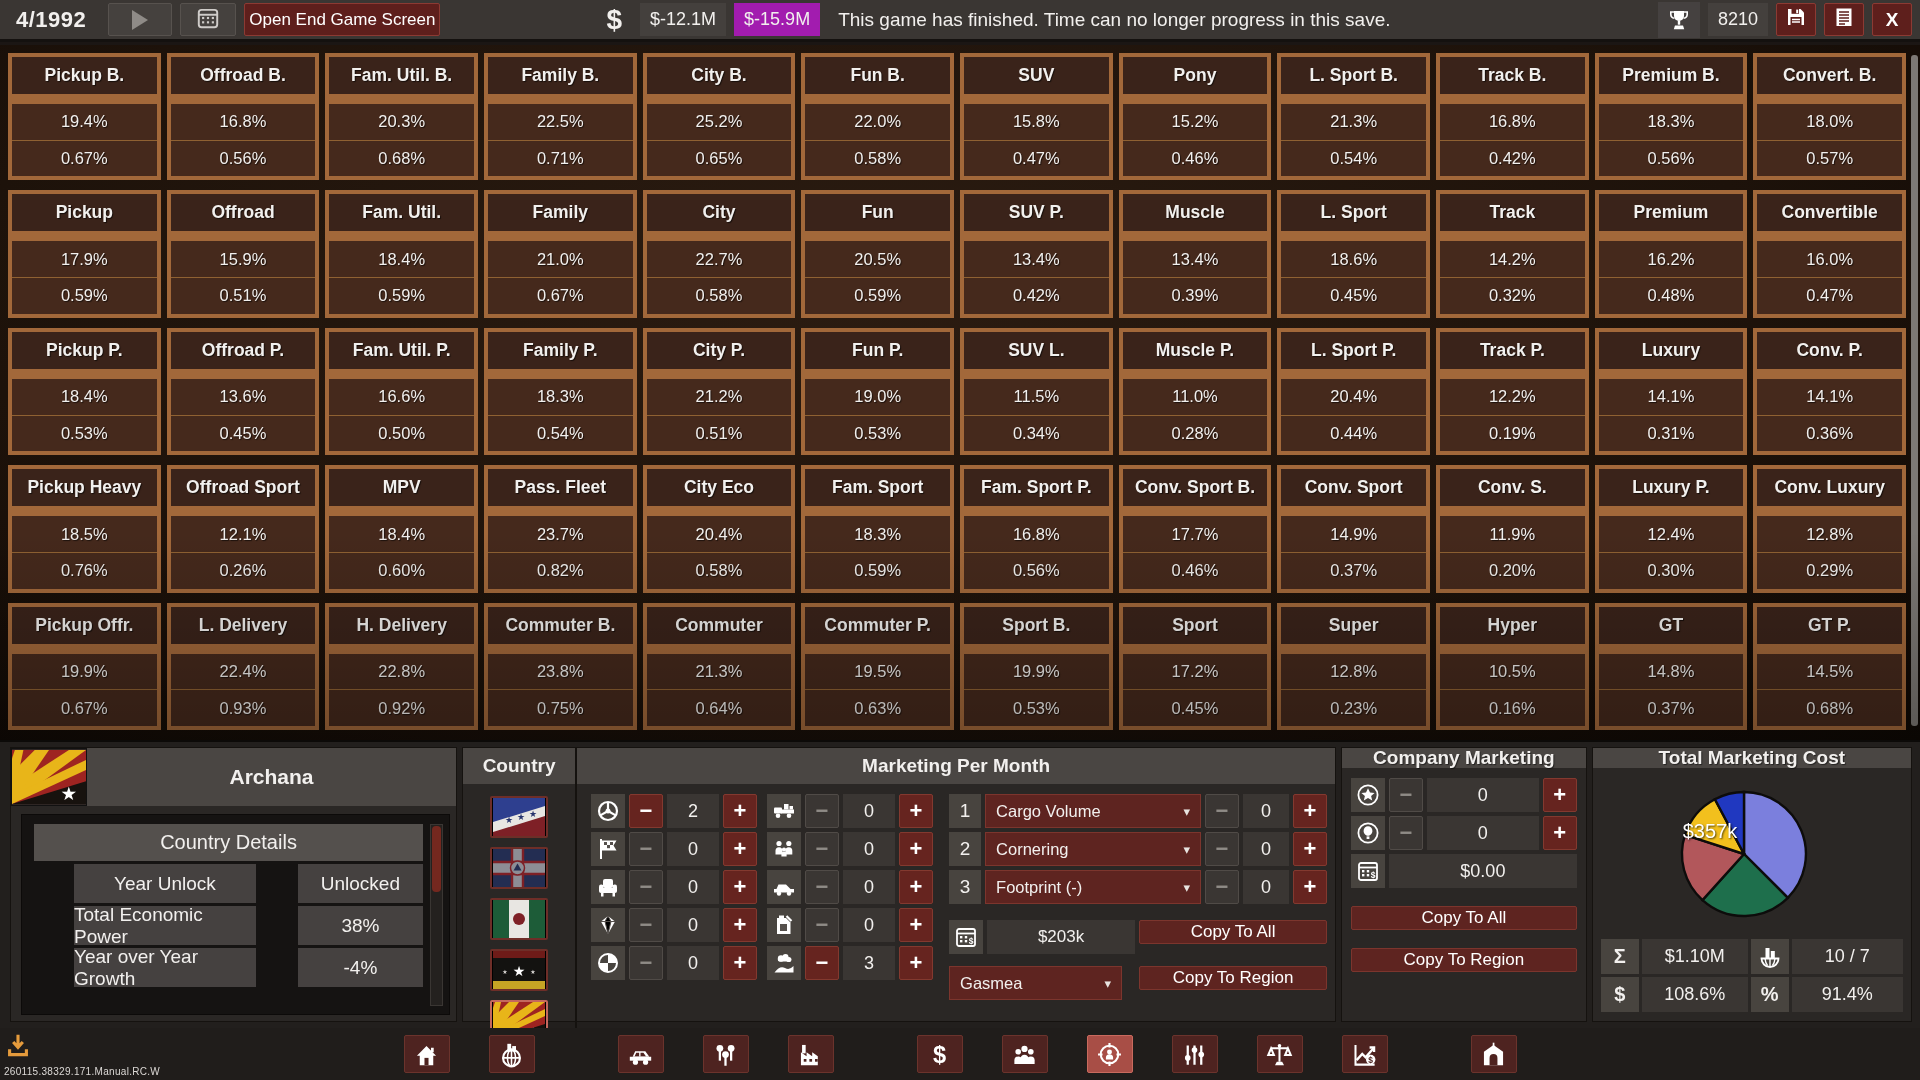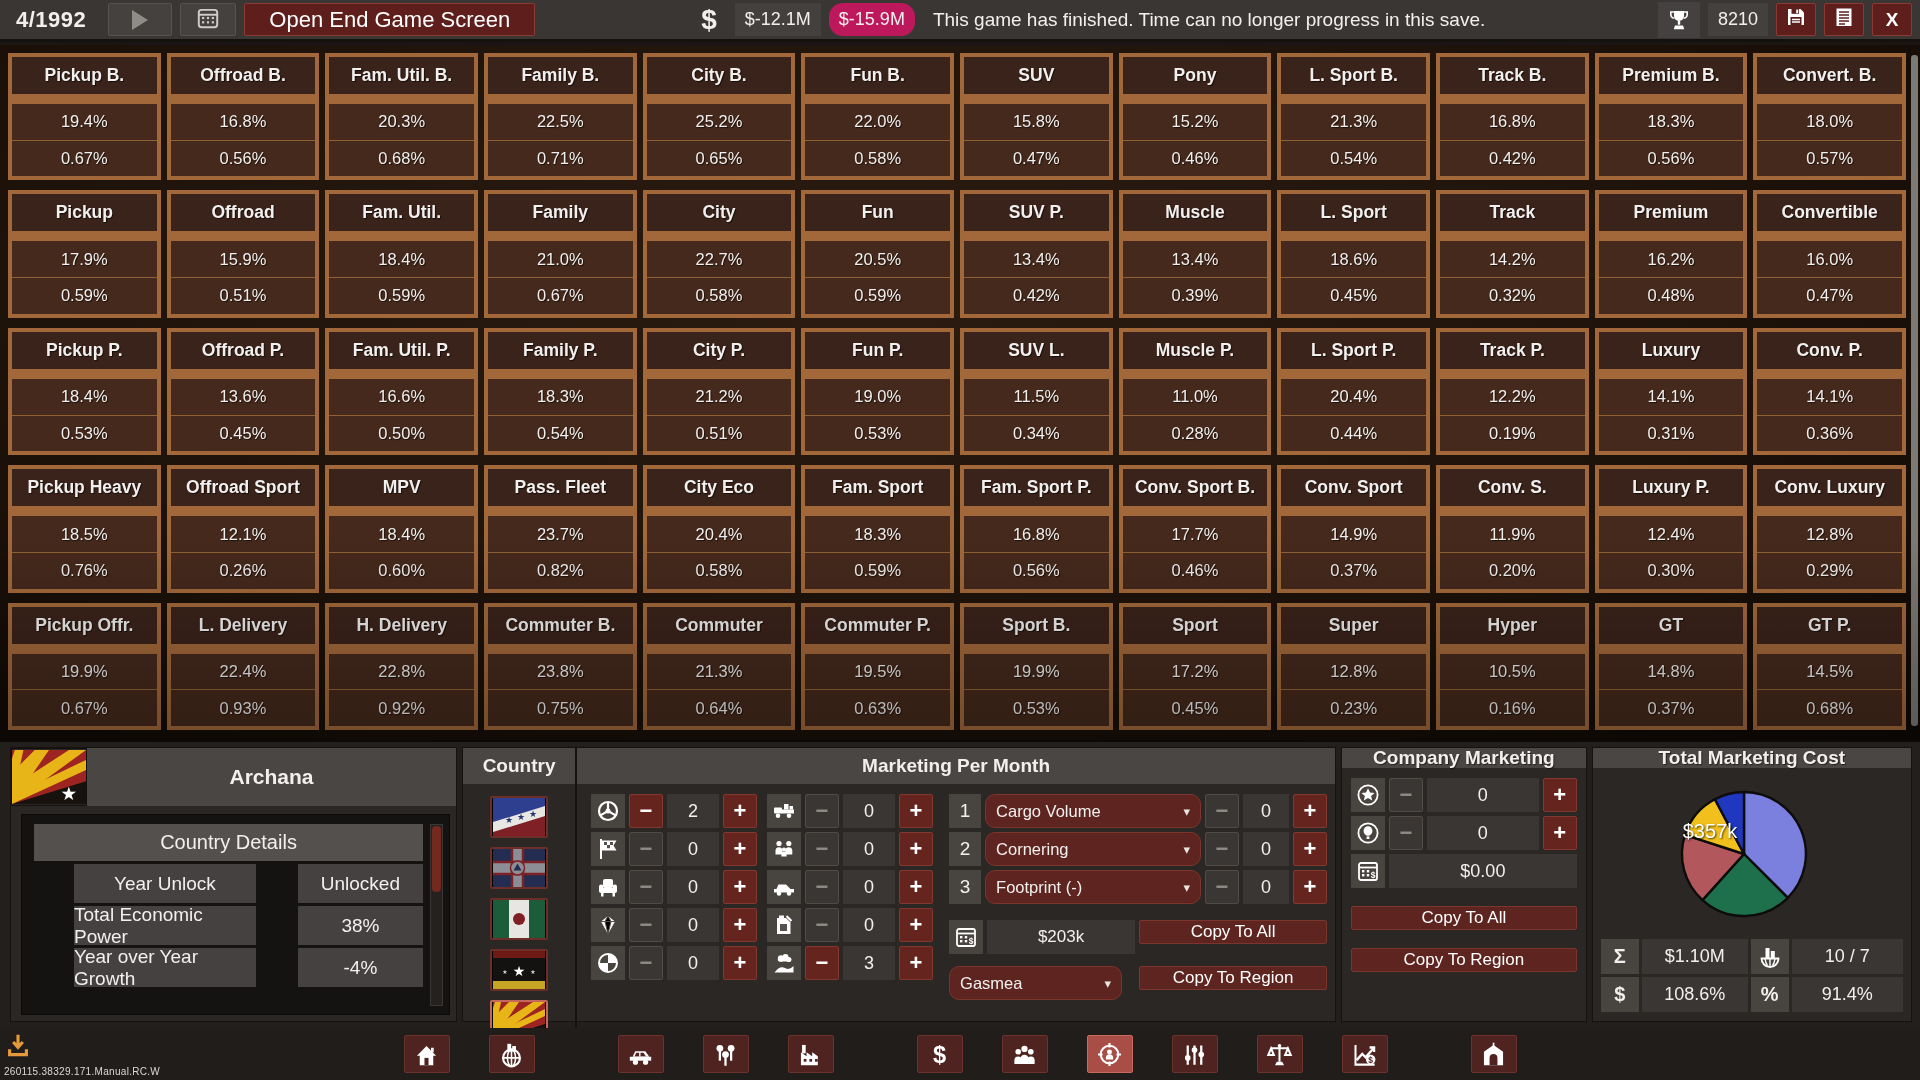--- a/index.html
+++ b/index.html
@@ -9,25 +9,25 @@
 
   
   #topbar { position:absolute; top:0; left:0; width:1920px; height:42px; background:#3a3633;
             border-bottom:3px solid #14110f; display:flex; align-items:center; padding:0 8px; gap:8px; }
   #date { font-size:22px; font-weight:bold; padding:0 14px 0 8px; letter-spacing:0.5px; }
   .tb-btn { height:33px; background:#45413e; border:1px solid #57524e; border-radius:2px; cursor:pointer;
             display:flex; align-items:center; justify-content:center; }
   .tb-btn.red { background:#5e1f1c; border:1px solid #8c3a33; color:#fff; }
   #play-btn { width:64px; } #cal-btn { width:56px; }
   .play-tri { width:0; height:0; border-left:16px solid #8f8b87; border-top:10px solid transparent; border-bottom:10px solid transparent; }
-  #endgame-btn { padding:0 24px; font-size:22px; font-family:inherit; }
+  #endgame-btn { padding:0 4px; font-size:17px; font-family:inherit; }
   #tb-dollar { font-size:28px; font-weight:bold; margin-left:148px; padding:0 10px; }
   .tb-box { height:33px; background:#44403d; display:flex; align-items:center; justify-content:center;
             padding:0 10px; font-size:18px; }
-  .tb-box.redbox { background:#be185d;border-radius:14px; }
+  .tb-box.redbox { background:#a21caf; }
   #tb-msg { font-size:19px; margin-left:10px; flex:1; white-space:nowrap; overflow:hidden; }
   #tb-right { display:flex; align-items:center; gap:8px; }
   #trophy-wrap { width:42px; height:36px; background:#454140; }
   .tb-icon-btn { width:40px; height:33px; font-size:19px; font-weight:bold; font-family:inherit; }
 
   
   #grid-area { position:absolute; top:45px; left:0; width:1920px; height:695px;
                background:radial-gradient(ellipse at 45% 35%, #2c1c11 0%, #1d120a 60%, #0e0804 100%); }
   #grid-area::after { content:""; position:absolute; inset:0; pointer-events:none;
                background:linear-gradient(to bottom, rgba(0,0,0,0) 70%, rgba(0,0,0,0.28) 100%); }
@@ -85,21 +85,21 @@
   .ctl-icon { width:34px; height:34px; background:#48443f; }
   .ctl-icon svg { width:24px; height:24px; }
   .ctl-btn { width:34px; height:34px; font-weight:bold; font-size:22px; cursor:pointer; font-family:inherit;
              display:flex; align-items:center; justify-content:center; border-radius:2px; }
   .ctl-btn.on { background:#66241f; border:1px solid #83392f; color:#fff; }
   .ctl-btn.off { background:#3a3633; border:1px solid #504b47; color:#8f8b86; }
   .ctl-val { width:52px; height:34px; background:#3a3633; font-size:18px; }
   #mk-right { display:flex; flex-direction:column; gap:4px; margin-left:auto; width:378px; }
   .prio-row { display:flex; gap:4px; }
   .prio-rank { width:32px; height:34px; background:#48443f; font-size:19px; }
-  .dropdown { flex:1; height:34px; background:#5e2420; border:1px solid #7c352d; border-radius:10px;
+  .dropdown { flex:1; height:34px; background:#5e2420; border:1px solid #7c352d; border-radius:0;
               display:flex; align-items:center; padding:16px 10px; font-size:16.5px; cursor:pointer; }
   .dd-arrow { margin-left:auto; font-size:13px; color:#e8e4e0; }
   .prio-row .ctl-val { width:46px; }
   .money-row { margin-top:12px; display:flex; gap:4px; }
   .money-box { flex:1; height:34px; background:#3a3633; font-size:17px; }
   .copy-btn { width:188px; height:24px; background:#5e2420; border:1px solid #7c352d; border-radius:2px;
               color:#fff; font-size:17px; cursor:pointer; font-family:inherit;
               display:flex; align-items:center; justify-content:center; }
   .region-row { margin-top:8px; display:flex; gap:17px; }
 

